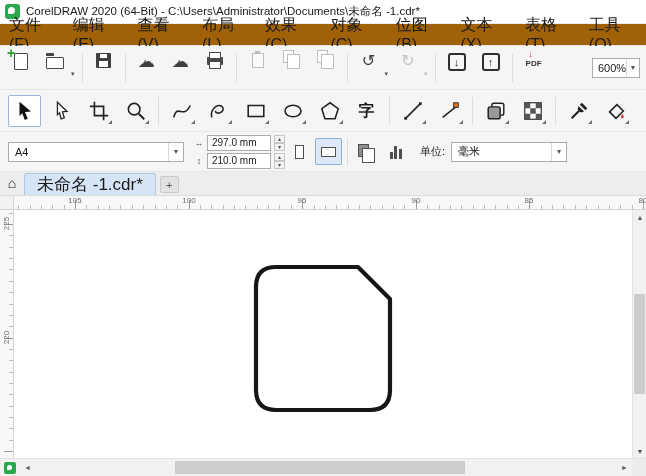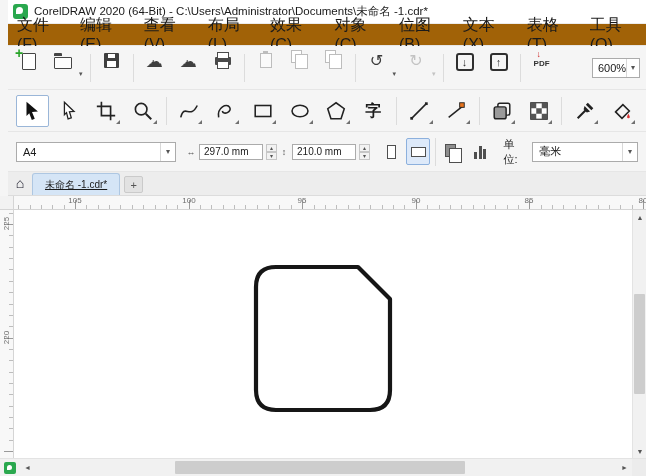--- a/index.html
+++ b/index.html
@@ -1,20 +1,20 @@
 <!DOCTYPE html>
 <html><head>
 <meta charset="utf-8">
 <style>
   html,body{margin:0;padding:0;background:#888;}
   .app{position:relative;width:646px;height:476px;background:#f5f5f5;overflow:hidden;
        font-family:"Liberation Sans","DejaVu Sans",sans-serif;color:#1a1a1a;}
   .app *{box-sizing:border-box;}
 
-  .bar{position:absolute;left:8px;right:0;display:flex;align-items:center;}
+  .bar{position:absolute;left:0;right:0;display:flex;align-items:center;}
 
   
   .titlebar{top:0;height:24px;background:#ffffff;padding-left:5px;font-size:11.5px;border-bottom:1px solid #ececec;}
   .logo{width:15px;height:15px;background:#2aa84e;border-radius:3px;margin-right:6px;position:relative;flex:0 0 auto;}
   .logo::after{content:"";position:absolute;left:3px;top:3px;width:7px;height:7px;border-radius:50% 50% 50% 0;background:#fff;}
   .title-text{white-space:nowrap;overflow:hidden;}
 
   
   .menubar{top:24px;height:22px;background:#a16207;font-size:16px;border-bottom:1px solid #e6e6e6;}
   .menu-item{padding:0 9px;height:100%;display:flex;align-items:center;cursor:default;}
@@ -64,21 +64,21 @@
   .combo-dd{margin-left:auto;width:15px;align-self:stretch;border-left:1px solid #d8d8d8;display:flex;align-items:center;justify-content:center;color:#555;font-size:8px;}
   .zoom-combo{width:48px;padding-left:5px;margin:0 2px 0 auto;}
 
   
   .ticon{width:22px;height:22px;display:block;}
   .text-glyph{font-size:16px;font-weight:bold;color:#1c1c1c;line-height:1;}
 
   
   .propbar{top:132px;height:40px;background:#f5f5f5;padding:0 8px;border-bottom:1px solid #e6e6e6;font-size:11px;}
   .size-combo{width:176px;padding-left:6px;margin-right:10px;}
-  .dim-block{display:flex;flex-direction:row;gap:2px;margin-right:8px;}
+  .dim-block{display:flex;flex-direction:column;gap:2px;margin-right:0;}
   .dim-row{display:flex;align-items:center;gap:3px;}
   .dimicon{font-size:9px;color:#555;width:10px;text-align:center;}
   .g-harr::before{content:"↔";}
   .g-varr::before{content:"↕";}
   .field{width:64px;height:16px;border:1px solid #ababab;background:#fff;font-size:10px;display:flex;align-items:center;padding:0 4px;}
   .stepper{display:flex;flex-direction:column;justify-content:center;}
   .stepper span{width:11px;height:8px;font-size:6px;color:#555;display:flex;align-items:center;justify-content:center;border:1px solid #c6c6c6;background:#f2f2f2;line-height:1;}
   .g-uptri::before{content:"▴";}
   .g-dntri::before{content:"▾";}
   .pb-btn{width:27px;height:27px;display:flex;align-items:center;justify-content:center;border:1px solid transparent;border-radius:2px;margin:0 1px;}
@@ -91,21 +91,21 @@
   .ic-bars i{width:3px;background:#4f4f4f;display:block;}
   .ic-bars i:nth-child(1){height:7px;} .ic-bars i:nth-child(2){height:13px;} .ic-bars i:nth-child(3){height:10px;}
   .units-label{margin:0 6px 0 10px;}
   .units-combo{width:116px;padding-left:6px;}
 
   
   .tabbar{top:172px;height:24px;background:#ededed;align-items:flex-end;border-bottom:1px solid #dcdcdc;}
   .home-btn{width:24px;height:24px;display:flex;align-items:center;justify-content:center;}
   .home-ic{font-size:14px;font-weight:900;color:#101020;}
   .g-home::before{content:"⌂";}
-  .doc-tab{height:22px;padding:0 12px;display:flex;align-items:center;font-size:10px;background:#d5e5f6;border:1px solid #aec7e2;border-bottom:none;border-radius:3px 3px 0 0;text-decoration:underline;}
+  .doc-tab{height:22px;padding:0 12px;display:flex;align-items:center;font-size:17px;background:#d5e5f6;border:1px solid #aec7e2;border-bottom:none;border-radius:3px 3px 0 0;}
   .newtab-btn{width:19px;height:17px;margin:0 0 2px 4px;background:#e2e2e2;border:1px solid #cacaca;display:flex;align-items:center;justify-content:center;font-size:11px;color:#555;border-radius:2px;}
 
   
   .ruler-corner{position:absolute;left:0;top:196px;width:14px;height:14px;background:#f2f2f2;border-right:1px solid #d5d5d5;border-bottom:1px solid #d5d5d5;}
   .hruler{position:absolute;left:14px;top:196px;width:632px;height:14px;
     background:
       repeating-linear-gradient(to right,#9a9a9a 0 1px,transparent 1px 113.6px) -52.6px bottom/calc(100% + 120px) 9px no-repeat,
       repeating-linear-gradient(to right,#bdbdbd 0 1px,transparent 1px 11.36px) -7.16px bottom/calc(100% + 24px) 4px no-repeat,
       #f8f8f8;
     border-bottom:1px solid #d5d5d5;}

